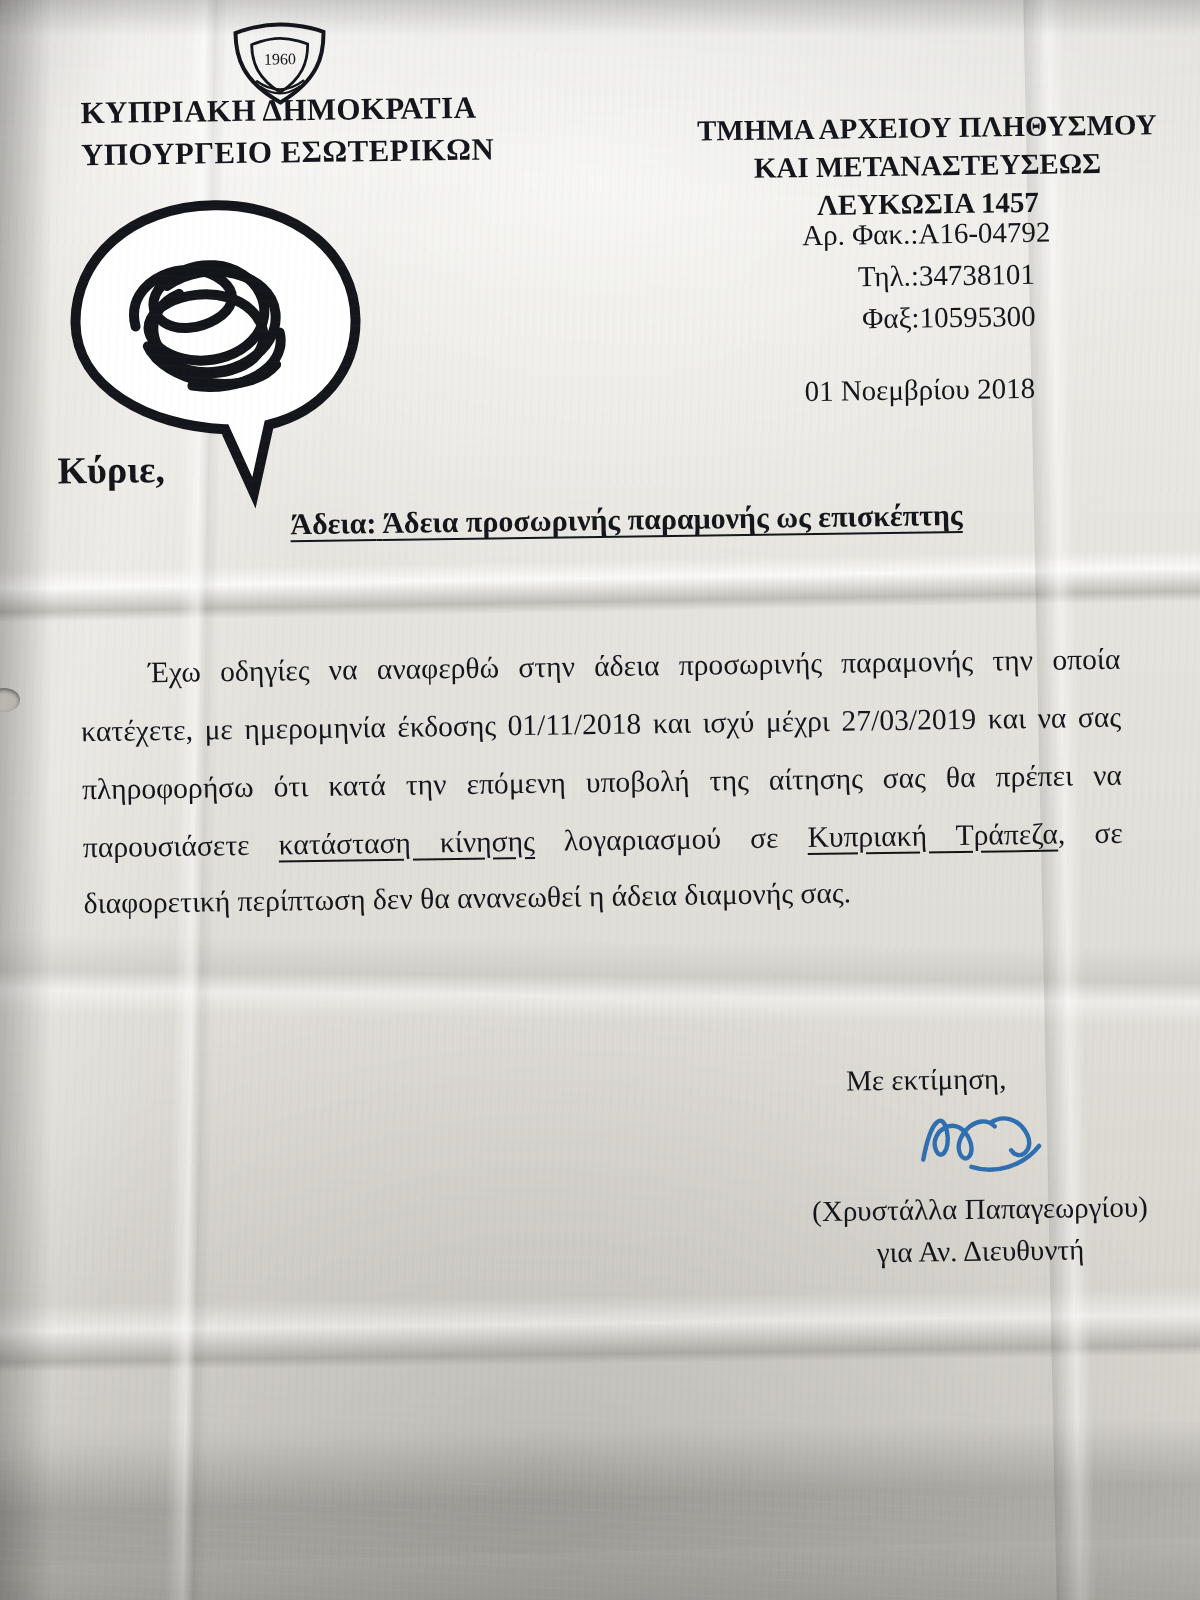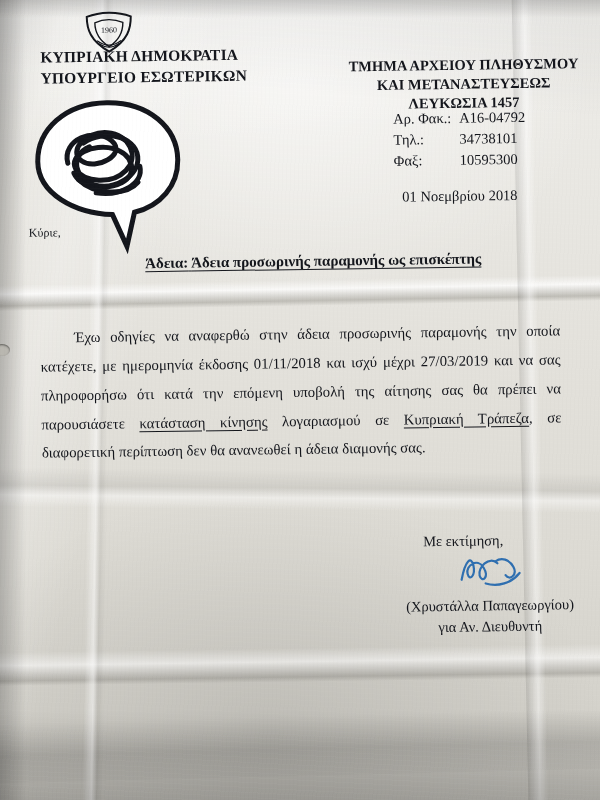--- a/index.html
+++ b/index.html
@@ -81,21 +81,21 @@
   .content {
     position: absolute;
     inset: 0;
     transform: rotate(-0.8deg);
     transform-origin: 50% 40%;
     color: #14161c;
   }
 
   .coat {
     position: absolute;
-    left: 85px; top: 8px;
+    left: 116px; top: 8px;
     width: 56px; height: 44px;
   }
 
   .left-head {
     position: absolute;
     left: 44px; top: 44px;
     width: 230px;
     font-weight: bold;
     font-size: 15.5px;
     line-height: 1.35;
@@ -110,33 +110,34 @@
     font-size: 14.5px;
     line-height: 1.3;
   }
   .ref-block {
     position: absolute;
     left: 396px; top: 110px;
     font-size: 14.5px;
     line-height: 1.45;
   }
   .ref-row { display: flex; }
-  .ref-label { width: 66px; }
+  .ref-label { width: 66px; text-align: right; }
   .ref-val { }
 
   .date {
     position: absolute;
     left: 404px; top: 190px;
     font-size: 14.5px;
   }
 
   .salutation {
     position: absolute;
     left: 30px; top: 222px;
-    font-size: 12px;
+    font-size: 19px;
+    font-weight: bold;
   }
 
   
   .redaction {
     position: absolute;
     left: 36px; top: 96px;
     width: 148px; height: 160px;
   }
 
   .subject {

